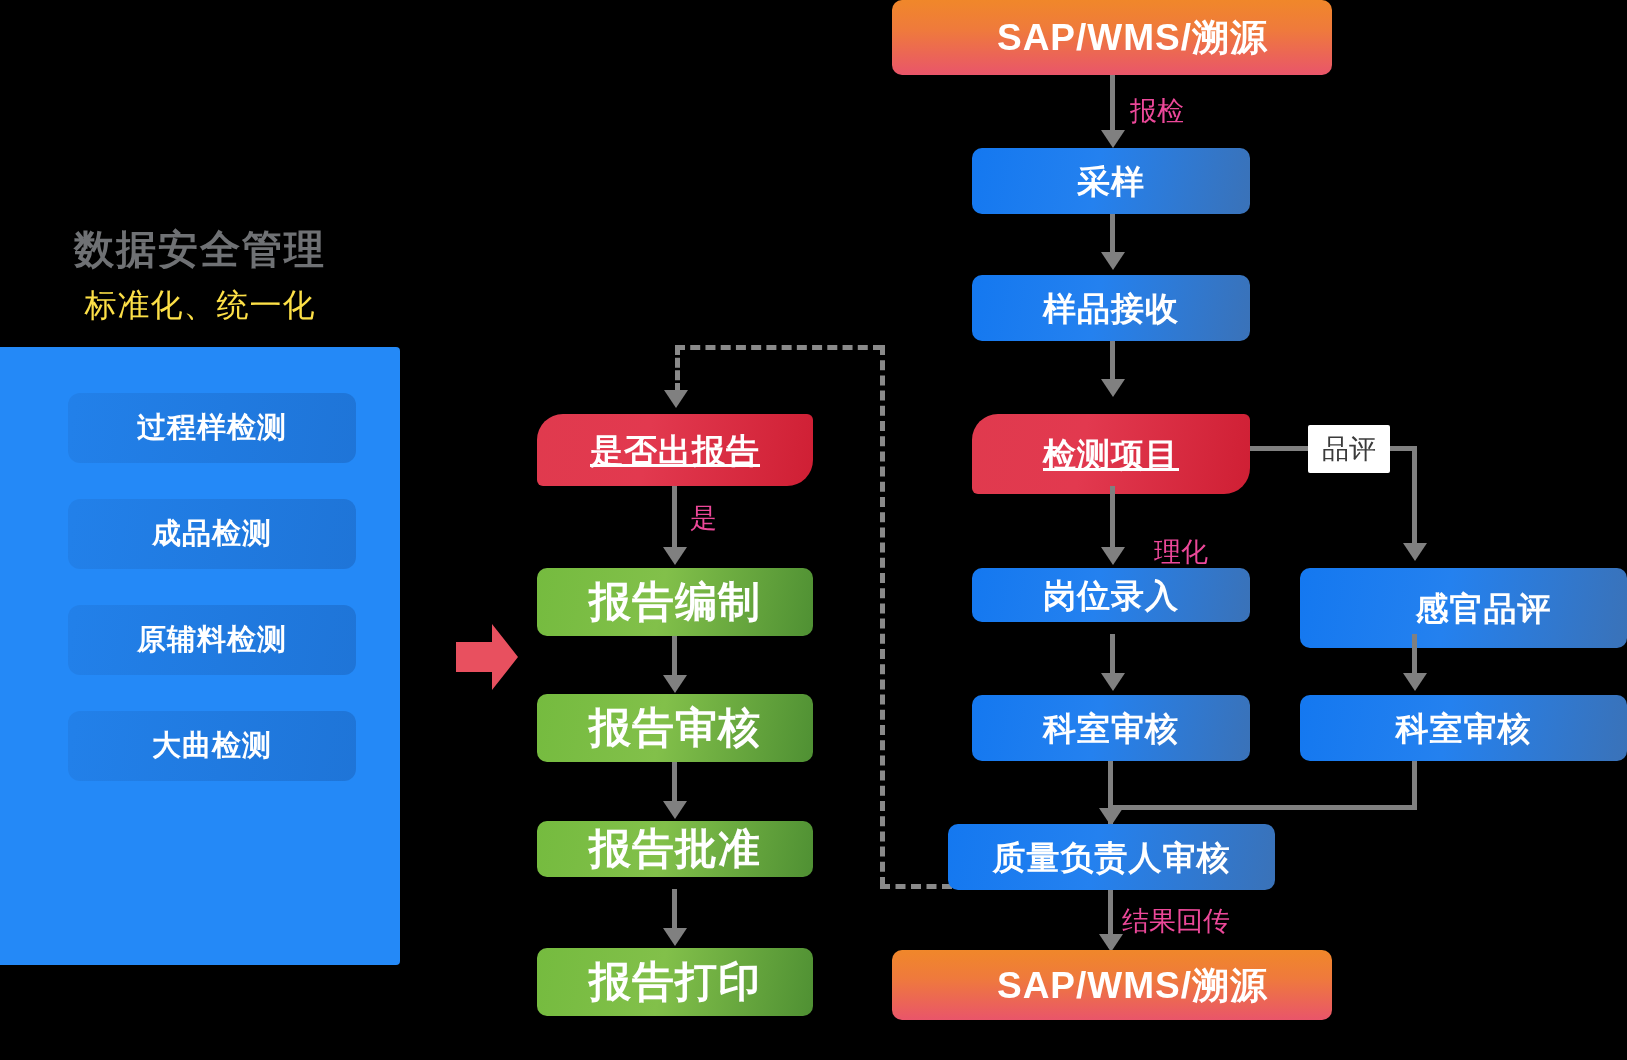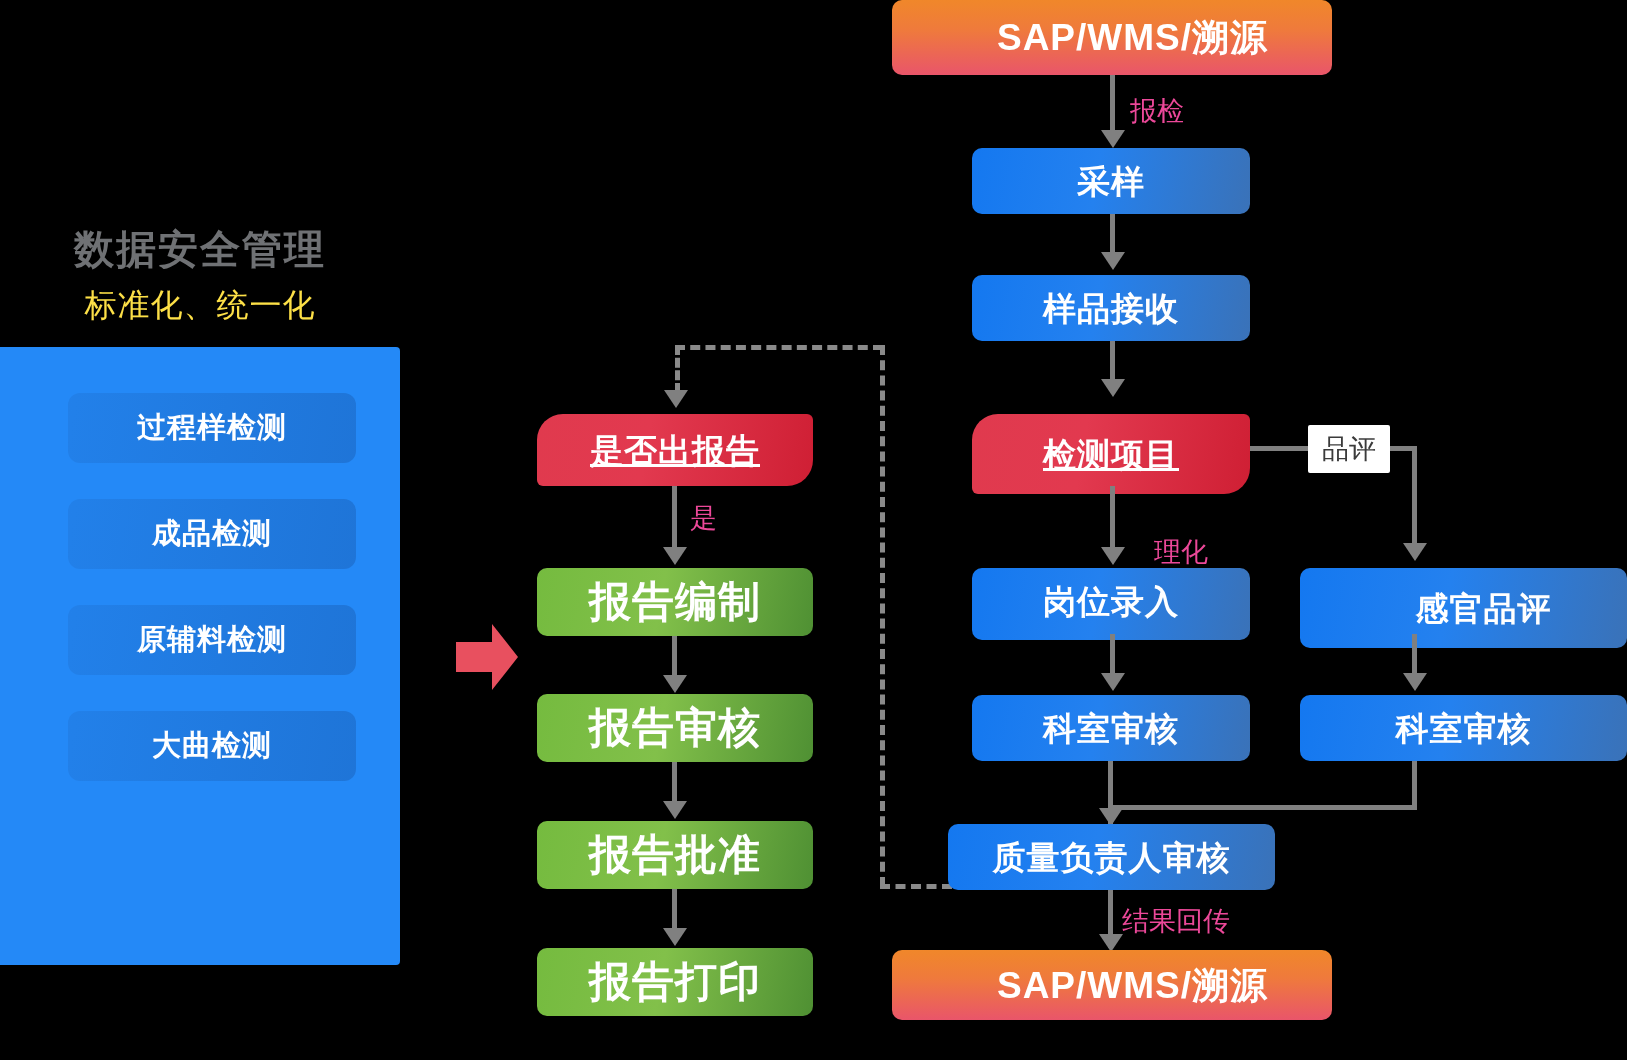--- a/index.html
+++ b/index.html
@@ -113,21 +113,21 @@
   <div class="edge-label" style="left:690px;top:500px;">是</div>
 
   <div class="node green" style="left:537px;top:568px;width:276px;height:68px;">报告编制</div>
   <div class="vline" style="left:672px;top:636px;height:50px;"></div>
   <div class="arrowhead" style="left:663px;top:675px;"></div>
 
   <div class="node green" style="left:537px;top:694px;width:276px;height:68px;">报告审核</div>
   <div class="vline" style="left:672px;top:762px;height:50px;"></div>
   <div class="arrowhead" style="left:663px;top:801px;"></div>
 
-  <div class="node green" style="left:537px;top:821px;width:276px;height:68px;">报告批准</div>
+  <div class="node green" style="left:537px;top:821px;width:276px;height:56px;">报告批准</div>
   <div class="vline" style="left:672px;top:889px;height:50px;"></div>
   <div class="arrowhead" style="left:663px;top:928px;"></div>
 
   <div class="node green" style="left:537px;top:948px;width:276px;height:68px;">报告打印</div>
 
   <div class="node orange" style="left:892px;top:0px;width:440px;height:75px;">SAP/WMS/溯源</div>
   <div class="vline" style="left:1110px;top:75px;height:64px;"></div>
   <div class="arrowhead" style="left:1101px;top:130px;"></div>
   <div class="edge-label" style="left:1130px;top:93px;">报检</div>
 
@@ -143,21 +143,21 @@
 
   <div class="vline" style="left:1110px;top:486px;height:72px;"></div>
   <div class="arrowhead" style="left:1101px;top:547px;"></div>
   <div class="edge-label" style="left:1154px;top:502px;margin-top:32px;">理化</div>
 
   <div class="hline" style="left:1250px;top:446px;width:165px;"></div>
   <div class="vline" style="left:1412px;top:446px;height:106px;"></div>
   <div class="arrowhead" style="left:1403px;top:543px;"></div>
   <div class="edge-label boxed" style="left:1308px;top:425px;">品评</div>
 
-  <div class="node blue" style="left:972px;top:568px;width:278px;height:72px;font-family:Liberation Mono, monospace;">岗位录入</div>
+  <div class="node blue" style="left:972px;top:568px;width:278px;height:54px;">岗位录入</div>
   <div class="node blue" style="left:1300px;top:568px;width:327px;height:80px;padding-left:40px;">感官品评</div>
 
   <div class="vline" style="left:1110px;top:634px;height:50px;"></div>
   <div class="arrowhead" style="left:1101px;top:673px;"></div>
   <div class="vline" style="left:1412px;top:634px;height:50px;"></div>
   <div class="arrowhead" style="left:1403px;top:673px;"></div>
 
   <div class="node blue" style="left:972px;top:695px;width:278px;height:66px;">科室审核</div>
   <div class="node blue" style="left:1300px;top:695px;width:327px;height:66px;">科室审核</div>
 

